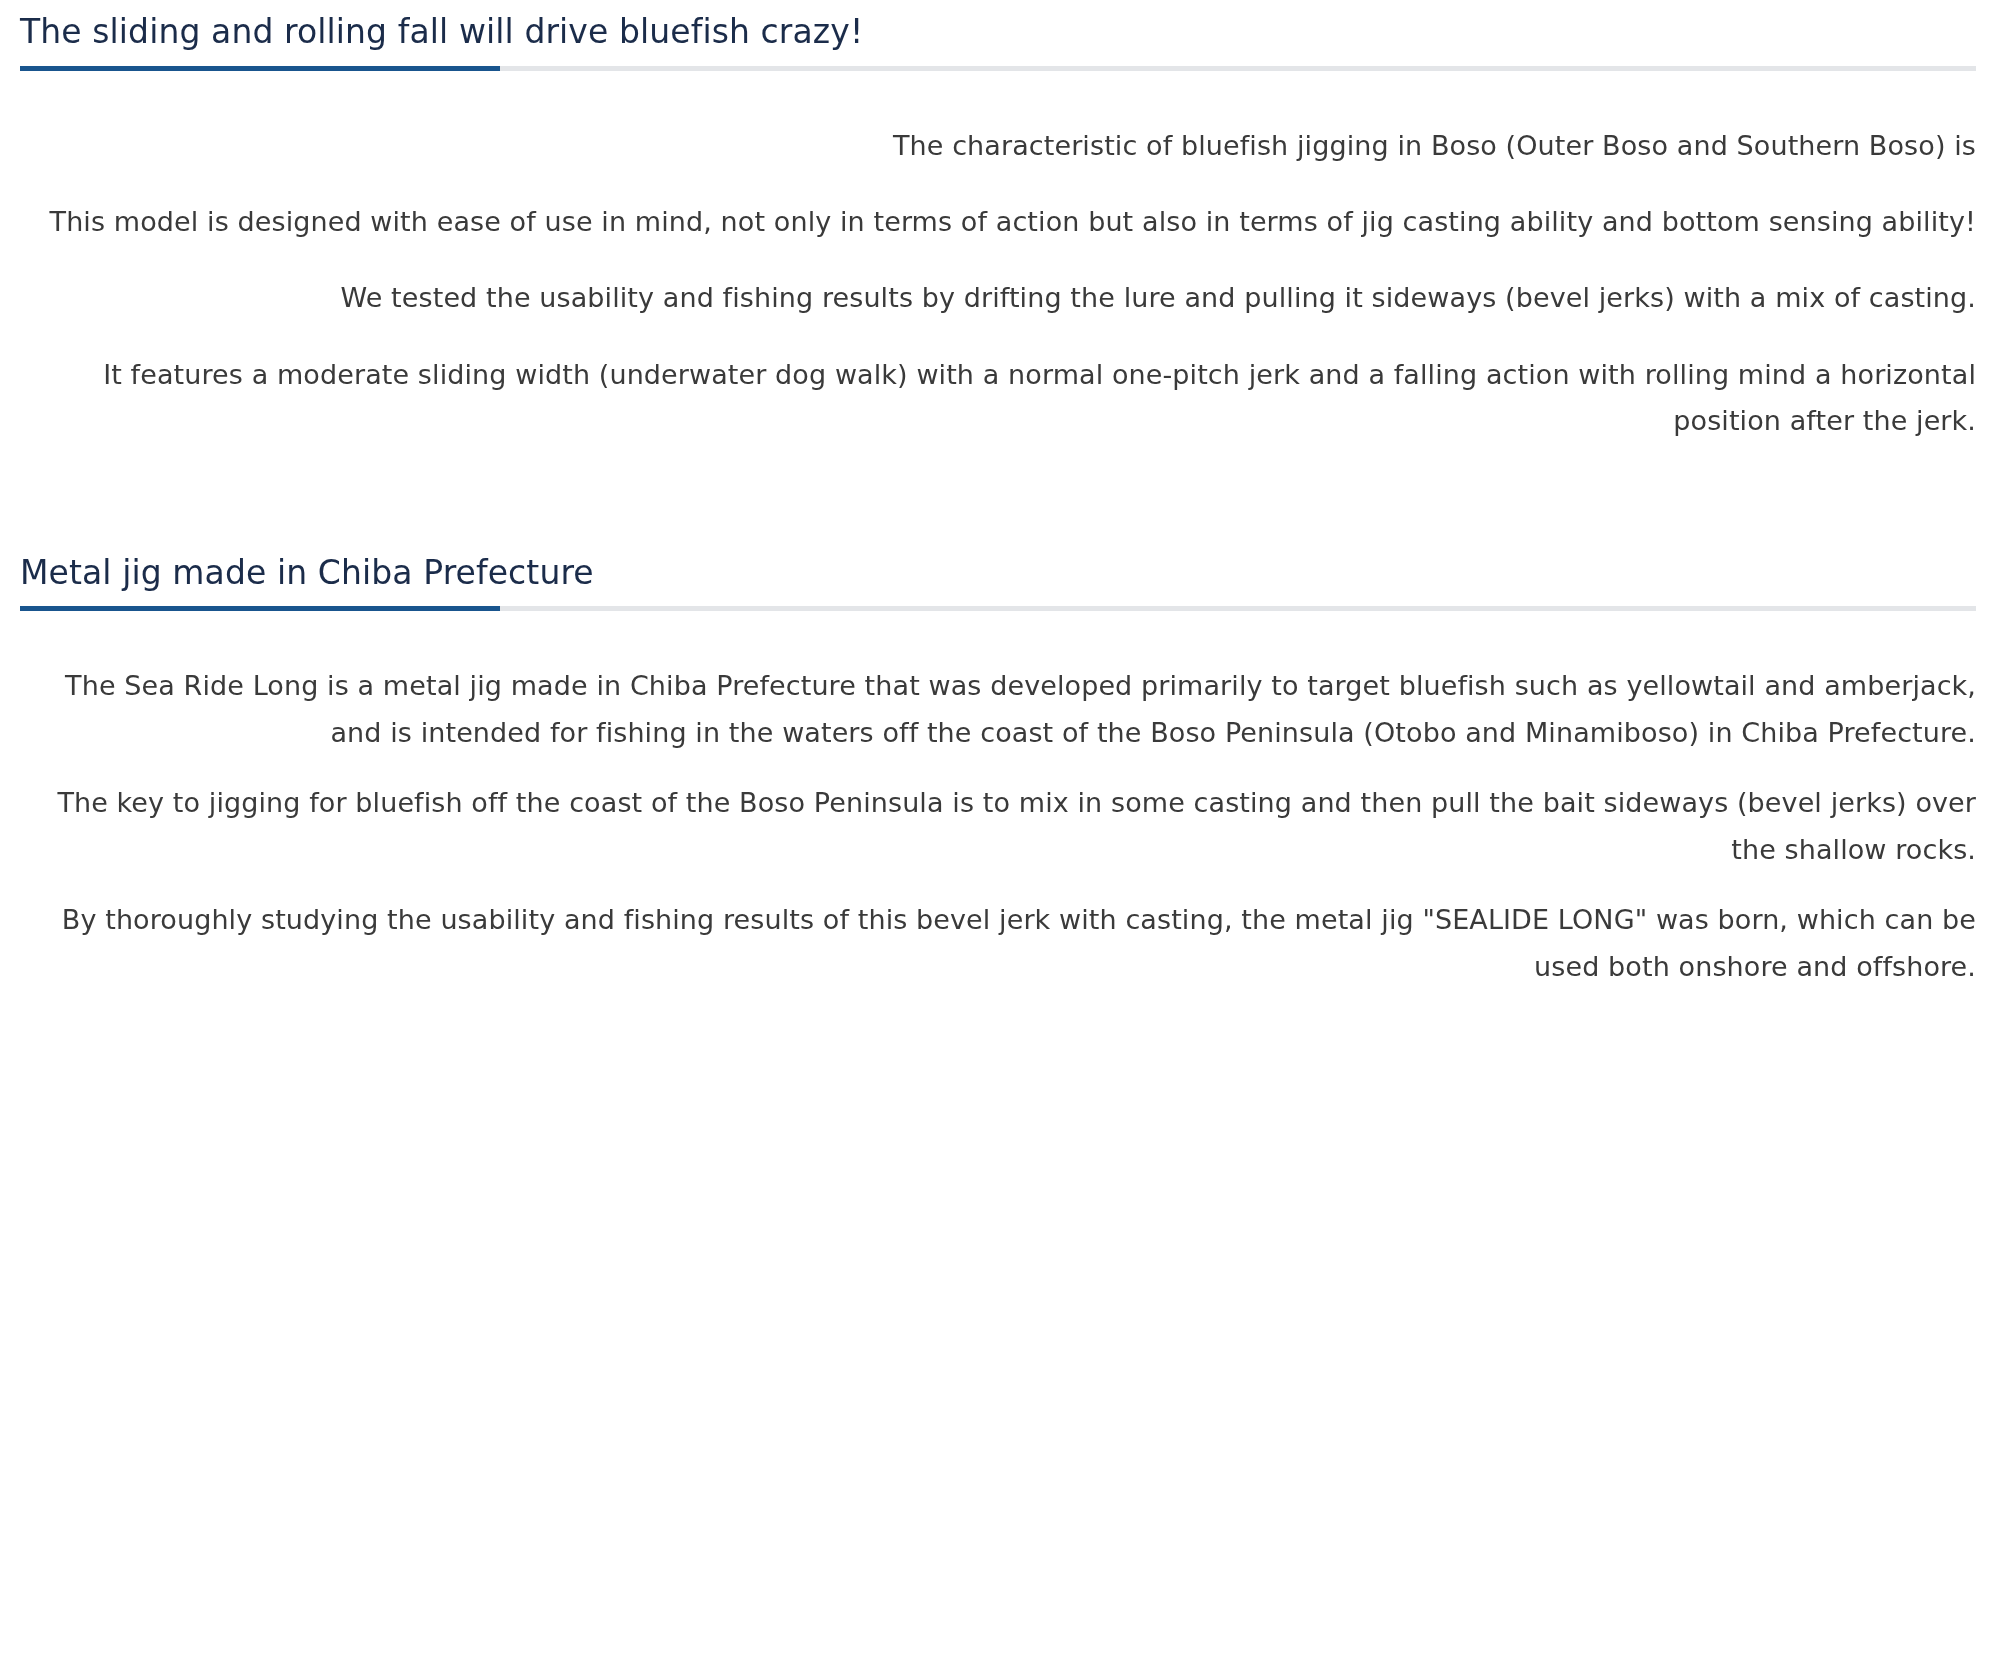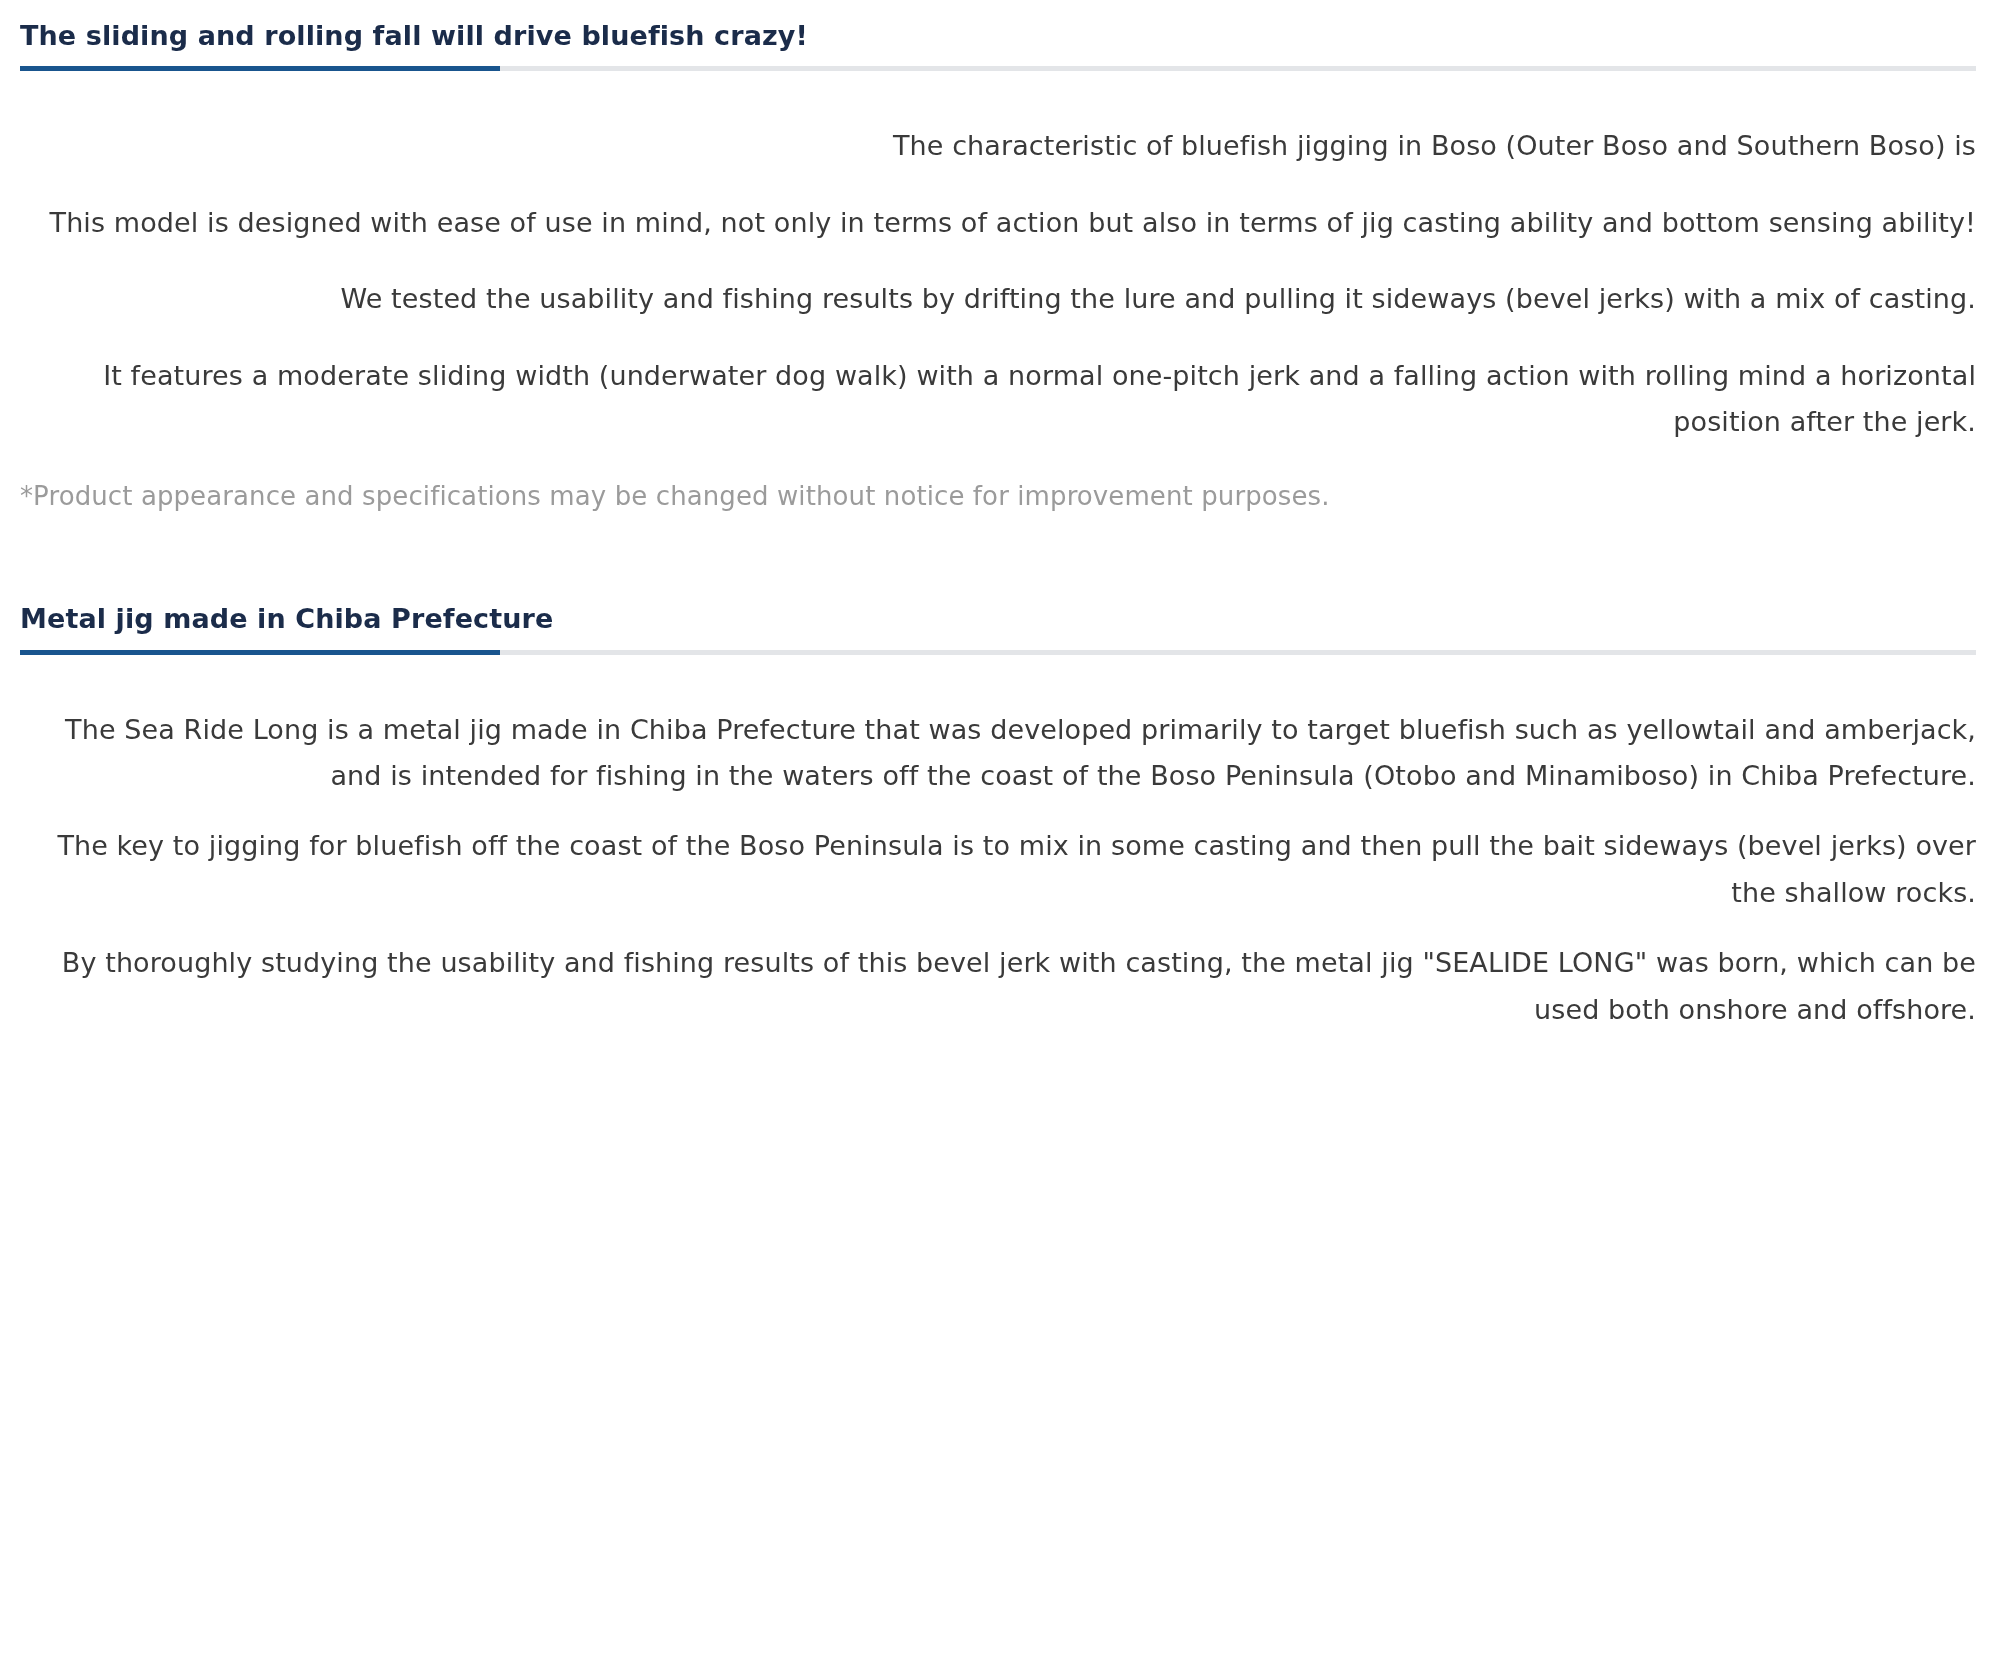--- a/index.html
+++ b/index.html
@@ -16,26 +16,26 @@
   }
   .page {
     padding: 0 24px 0 20px;
     box-sizing: border-box;
     width: 2000px;
   }
   .section {
     margin-bottom: 0;
   }
   .section-heading {
-    font-size: 27px;
-    font-weight: bold;
+    font-size: 33px;
+    font-weight: normal;
     color: #1b2c4a;
     letter-spacing: 0.1px;
     margin: 0;
-    padding: 20px 0 14px 0;
+    padding: 12px 0 14px 0;
     line-height: 1.2;
   }
   .heading-rule {
     position: relative;
     height: 5px;
     background: #e3e5e8;
     width: 100%;
     margin-bottom: 0;
   }
   .heading-rule::before {
@@ -85,21 +85,20 @@
 
   <div class="section">
     <h2 class="section-heading">The sliding and rolling fall will drive bluefish crazy!</h2>
     <div class="heading-rule"></div>
 
     <div class="body-block">
       <p class="para">The characteristic of bluefish jigging in Boso (Outer Boso and Southern Boso) is</p>
       <p class="para">This model is designed with ease of use in mind, not only in terms of action but also in terms of jig casting ability and bottom sensing ability!</p>
       <p class="para">We tested the usability and fishing results by drifting the lure and pulling it sideways (bevel jerks) with a mix of casting.</p>
       <p class="para">It features a moderate sliding width (underwater dog walk) with a normal one-pitch jerk and a falling action with rolling mind a horizontal position after the jerk.</p>
-      <p class="note">*Product appearance and specifications may be changed without notice for improvement purposes.</p>
     </div>
   </div>
 
   <div class="spacer-between-sections"></div>
 
   <div class="section">
     <h2 class="section-heading">Metal jig made in Chiba Prefecture</h2>
     <div class="heading-rule"></div>
 
     <div class="body-block second-body">

